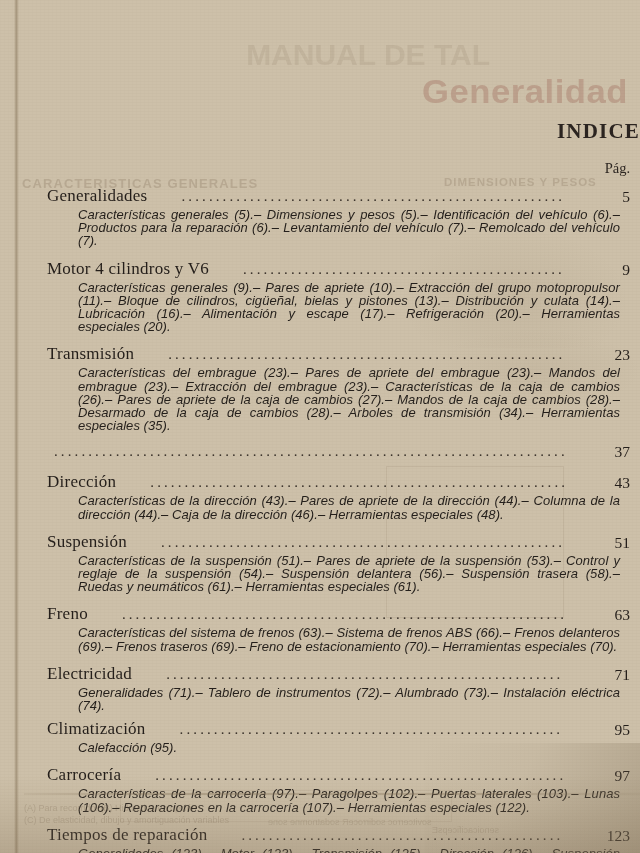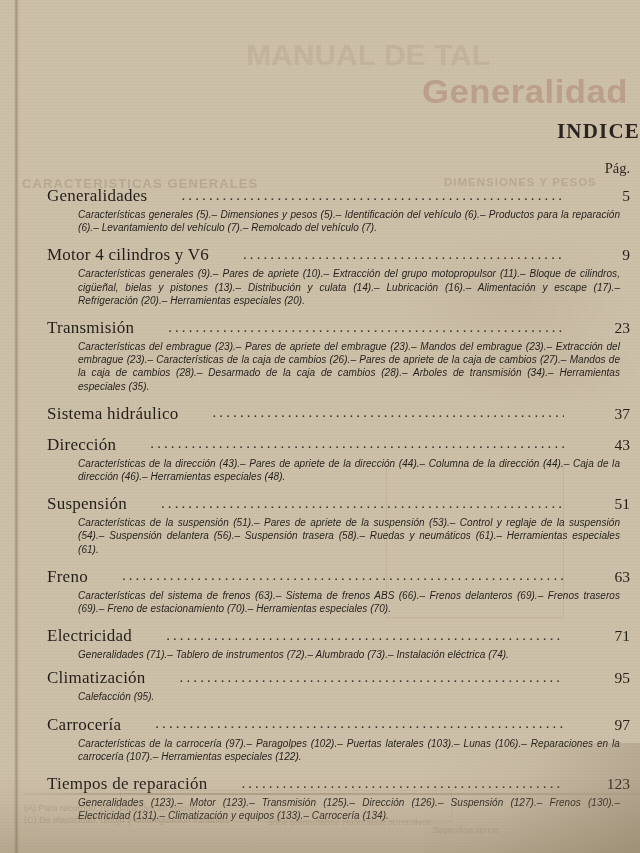--- a/index.html
+++ b/index.html
@@ -200,21 +200,21 @@
     position: absolute;
     left: 0;
     top: 186px;
     width: 640px;
   }
 
   .entry { position: relative; }
 
   .entry-head {
     display: flex;
-    align-items: center;
+    align-items: flex-end;
     padding-left: 47px;
     padding-right: 10px;
     gap: 27px;
   }
   .entry-title {
     font-size: 17px;
     color: #241e1a;
     letter-spacing: .25px;
     white-space: nowrap;
     flex: 0 0 auto;
@@ -236,21 +236,21 @@
     font-size: 15.5px;
     color: #241e1a;
   }
 
   .entry-subs {
     padding-left: 78px;
     padding-right: 20px;
     margin-top: 2px;
     font-family: "Liberation Sans", sans-serif;
     font-style: italic;
-    font-size: 10px;
+    font-size: 13px;
     line-height: 13.2px;
     color: #241f1b;
     text-align: justify;
     letter-spacing: .05px;
   }
 
   .entry + .entry { margin-top: 11px; }
   .tight + .tight { margin-top: 7px; }
 </style>
 </head>
@@ -298,21 +298,20 @@
         <div class="entry">
           <div class="entry-head">
             <span class="entry-title">Transmisión</span>
             <span class="dots">............................................................................................................................................</span>
             <span class="page-no">23</span>
           </div>
           <div class="entry-subs">Características del embrague (23).– Pares de apriete del embrague (23).– Mandos del embrague (23).– Extracción del embrague (23).– Características de la caja de cambios (26).– Pares de apriete de la caja de cambios (27).– Mandos de la caja de cambios (28).– Desarmado de la caja de cambios (28).– Arboles de transmisión (34).– Herramientas especiales (35).</div>
         </div>
         <div class="entry">
           <div class="entry-head">
-            <span class="entry-title">Sistema hidráulico</span>
             <span class="dots">............................................................................................................................................</span>
             <span class="page-no">37</span>
           </div>
         </div>
         <div class="entry">
           <div class="entry-head">
             <span class="entry-title">Dirección</span>
             <span class="dots">............................................................................................................................................</span>
             <span class="page-no">43</span>
           </div>

